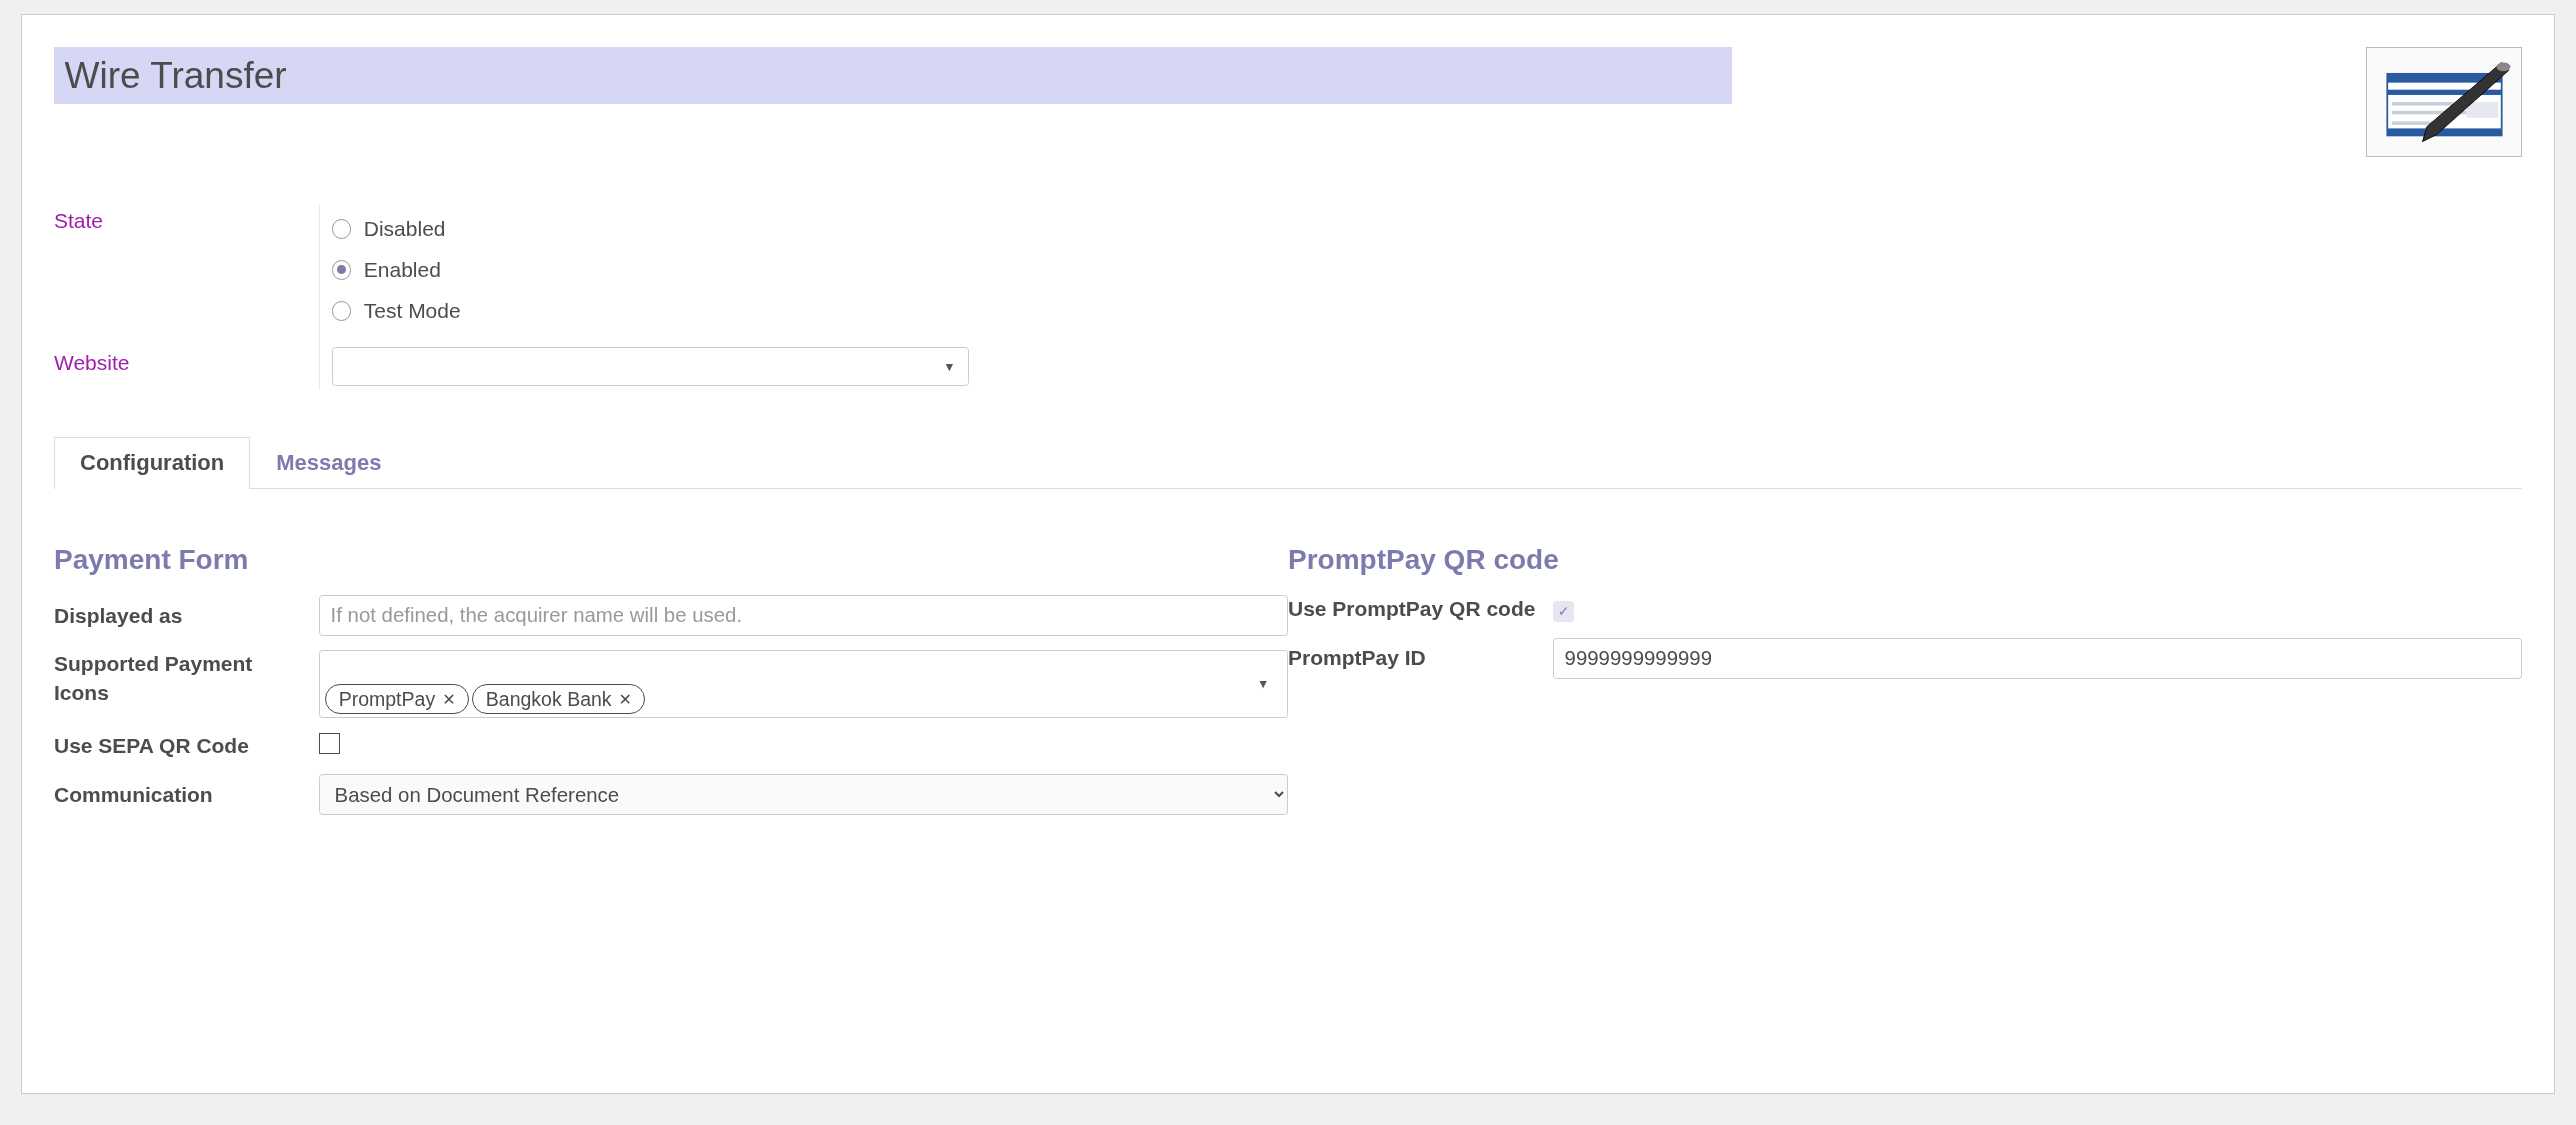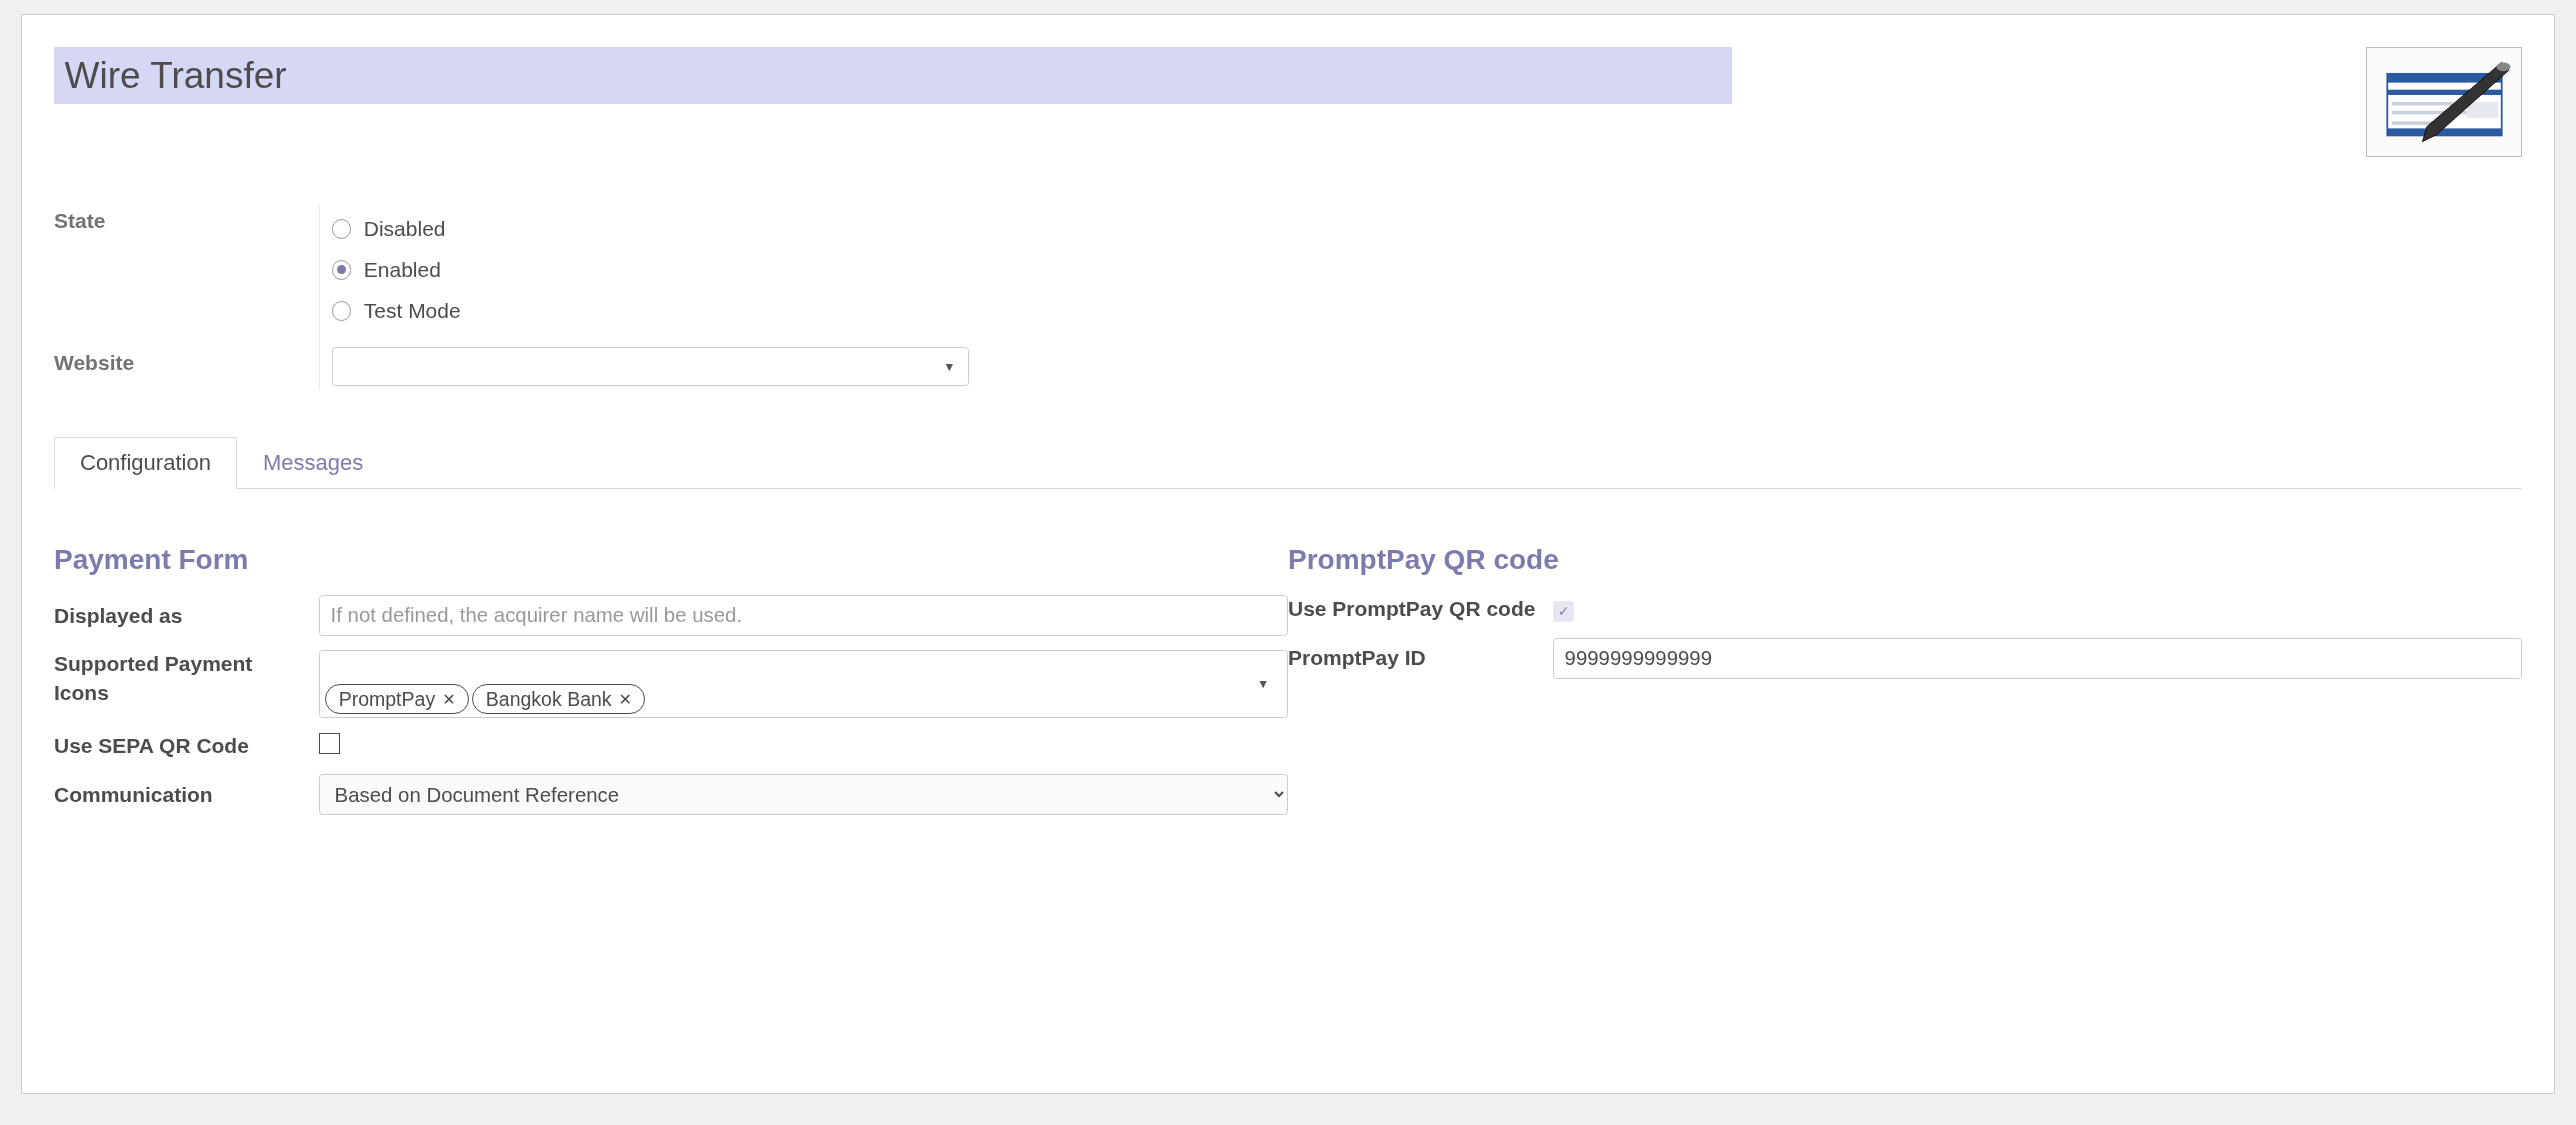--- a/index.html
+++ b/index.html
@@ -32,21 +32,21 @@
     width: 156px;
     height: 110px;
     border: 0.9px solid #bbb;
     display: flex;
     align-items: center;
     justify-content: center;
     background: #fafafa;
   }
   .form-table { margin-top: 48px; border-collapse: collapse; }
   .form-table td { vertical-align: top; padding: 3.5px 0; }
-  .label-cell { width: 265px; font-weight: 700; color: #737373; }
+  .label-cell { width: 265px; font-weight: 400; color: #a21caf; }
   .control-cell { padding-left: 12.4px !important; border-left: 0.9px solid #eaeaea; min-width: 637px; }
   .radio-row { display: flex; align-items: center; gap: 12.4px; height: 41px; }
   input[type=radio] {
     appearance: none;
     width: 19.5px; height: 19.5px;
     border: 1.3px solid #999;
     border-radius: 50%;
     position: relative;
     cursor: pointer;
     margin: 0;
@@ -84,20 +84,21 @@
   .tab {
     padding: 12.4px 25px;
     border: 0.9px solid transparent;
     border-bottom: none;
     font-size: 22px;
     color: #7c7bad;
     cursor: pointer;
     position: relative;
     top: 0.9px;
     background: transparent;
+    font-weight: bold;
   }
   .tab.active {
     border-color: #ddd;
     background: #fff;
     color: #4c4c4c;
   }
 
   .pane { padding-top: 55px; display: flex; }
   .col { flex: 1; }
   h2.sect { color: #7c7bad; font-size: 28px; font-weight: 700; margin: 0 0 19.5px 0; }

